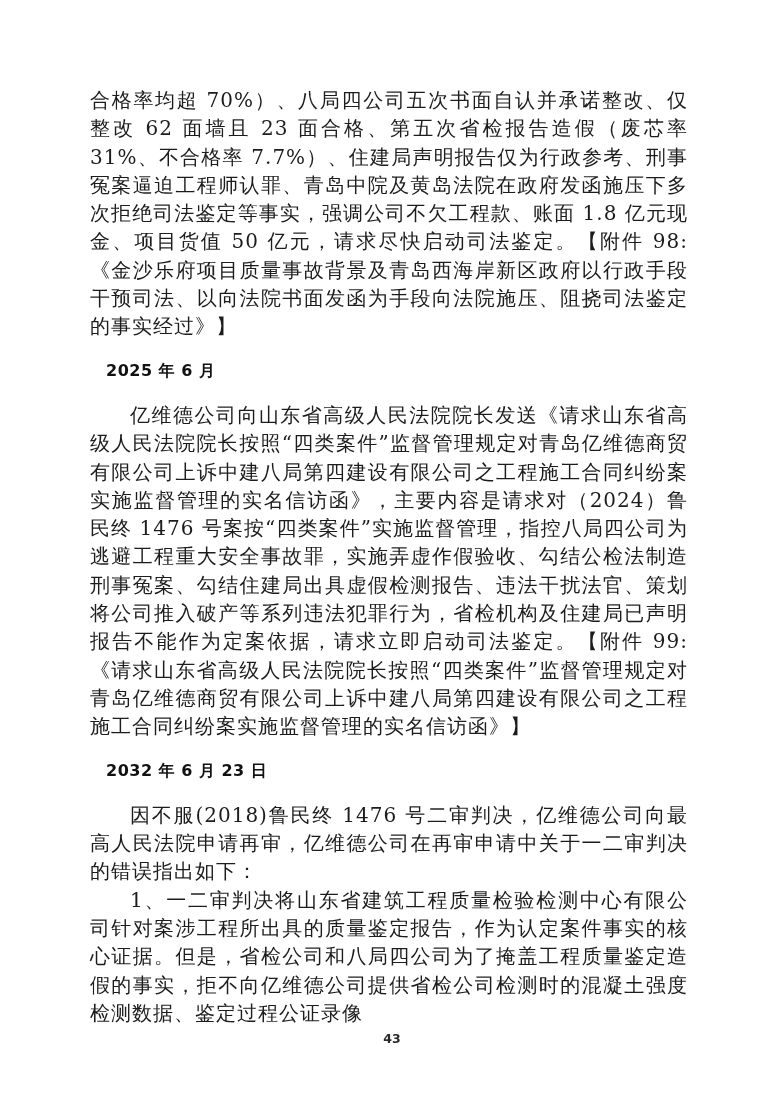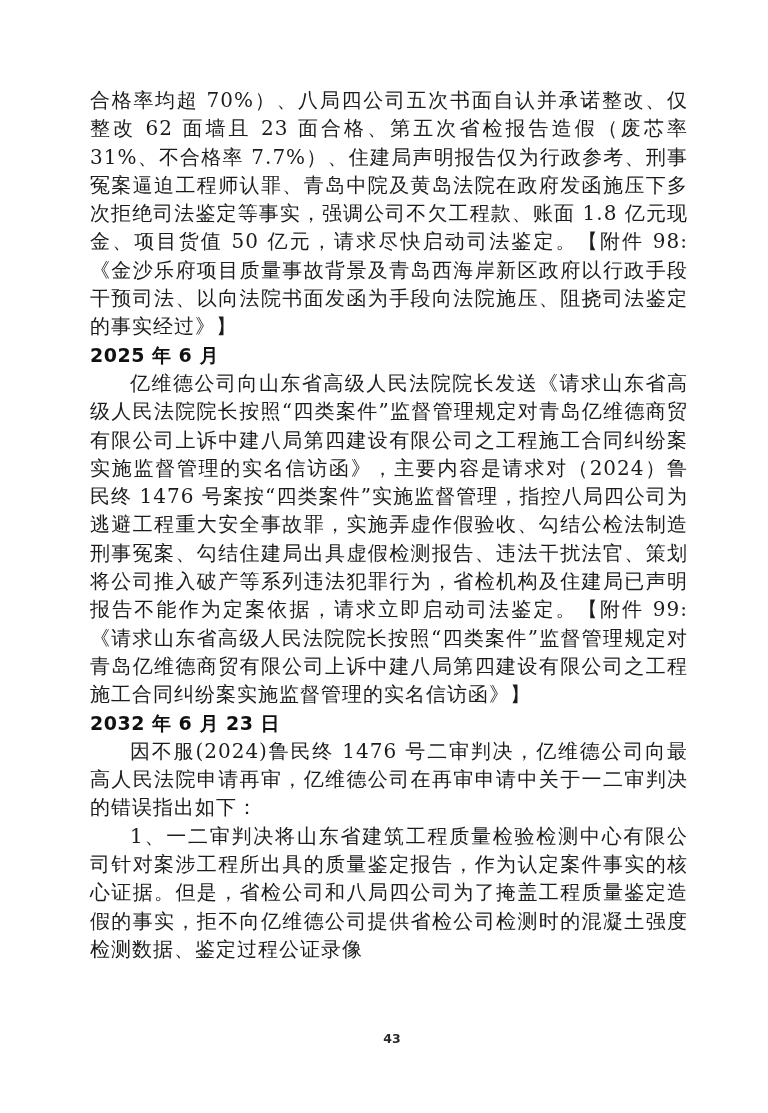--- a/index.html
+++ b/index.html
@@ -28,22 +28,22 @@
     line-height: 28.3px;
     letter-spacing: 1px;
     text-align: justify;
     text-justify: inter-character;
     font-family: "DejaVu Serif", serif;
   }
   p.para.indent {
     text-indent: 2em;
   }
   p.heading {
-    margin: 0;
-    font-size: 19px;
+    margin: 16px;
+    font-size: 16px;
     line-height: 28.3px;
     letter-spacing: 0.5px;
     font-weight: bold;
     color: #111111;
     font-family: "DejaVu Sans", sans-serif;
   }
   .footer {
     position: absolute;
     left: 0;
     right: 0;
@@ -60,19 +60,19 @@
 </style>
 </head>
 <body>
 
 <div class="page">
   <div class="content">
       <p class="para">合格率均超 70%）、八局四公司五次书面自认并承诺整改、仅整改 62 面墙且 23 面合格、第五次省检报告造假（废芯率 31%、不合格率 7.7%）、住建局声明报告仅为行政参考、刑事冤案逼迫工程师认罪、青岛中院及黄岛法院在政府发函施压下多次拒绝司法鉴定等事实，强调公司不欠工程款、账面 1.8 亿元现金、项目货值 50 亿元，请求尽快启动司法鉴定。【附件 98:《金沙乐府项目质量事故背景及青岛西海岸新区政府以行政手段干预司法、以向法院书面发函为手段向法院施压、阻挠司法鉴定的事实经过》】</p>
       <p class="heading">2025 年 6 月</p>
       <p class="para indent">亿维德公司向山东省高级人民法院院长发送《请求山东省高级人民法院院长按照“四类案件”监督管理规定对青岛亿维德商贸有限公司上诉中建八局第四建设有限公司之工程施工合同纠纷案实施监督管理的实名信访函》，主要内容是请求对（2024）鲁民终 1476 号案按“四类案件”实施监督管理，指控八局四公司为逃避工程重大安全事故罪，实施弄虚作假验收、勾结公检法制造刑事冤案、勾结住建局出具虚假检测报告、违法干扰法官、策划将公司推入破产等系列违法犯罪行为，省检机构及住建局已声明报告不能作为定案依据，请求立即启动司法鉴定。【附件 99:《请求山东省高级人民法院院长按照“四类案件”监督管理规定对青岛亿维德商贸有限公司上诉中建八局第四建设有限公司之工程施工合同纠纷案实施监督管理的实名信访函》】</p>
       <p class="heading">2032 年 6 月 23 日</p>
-      <p class="para indent">因不服(2024)鲁民终 1476 号二审判决，亿维德公司向最高人民法院申请再审，亿维德公司在再审申请中关于一二审判决的错误指出如下：</p>
+      <p class="para indent">因不服(2018)鲁民终 1476 号二审判决，亿维德公司向最高人民法院申请再审，亿维德公司在再审申请中关于一二审判决的错误指出如下：</p>
       <p class="para indent">1、一二审判决将山东省建筑工程质量检验检测中心有限公司针对案涉工程所出具的质量鉴定报告，作为认定案件事实的核心证据。但是，省检公司和八局四公司为了掩盖工程质量鉴定造假的事实，拒不向亿维德公司提供省检公司检测时的混凝土强度检测数据、鉴定过程公证录像</p>
     </div>
   <div class="footer">
     <span class="page-num">43</span>
   </div>
 </div>
 
 </body></html>

